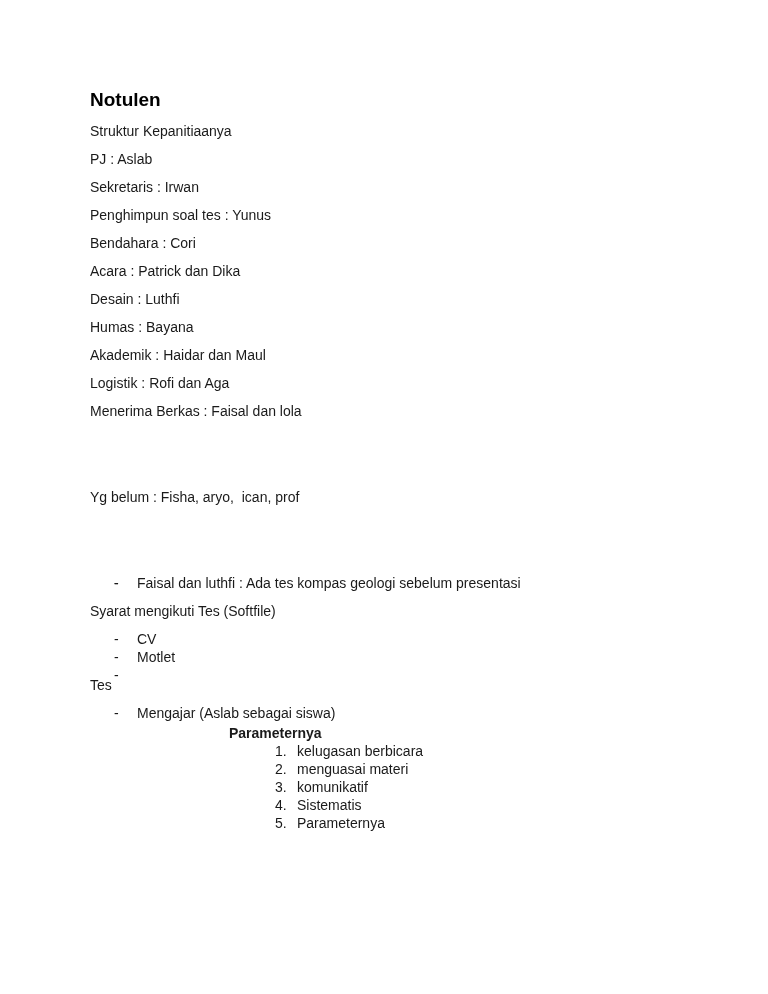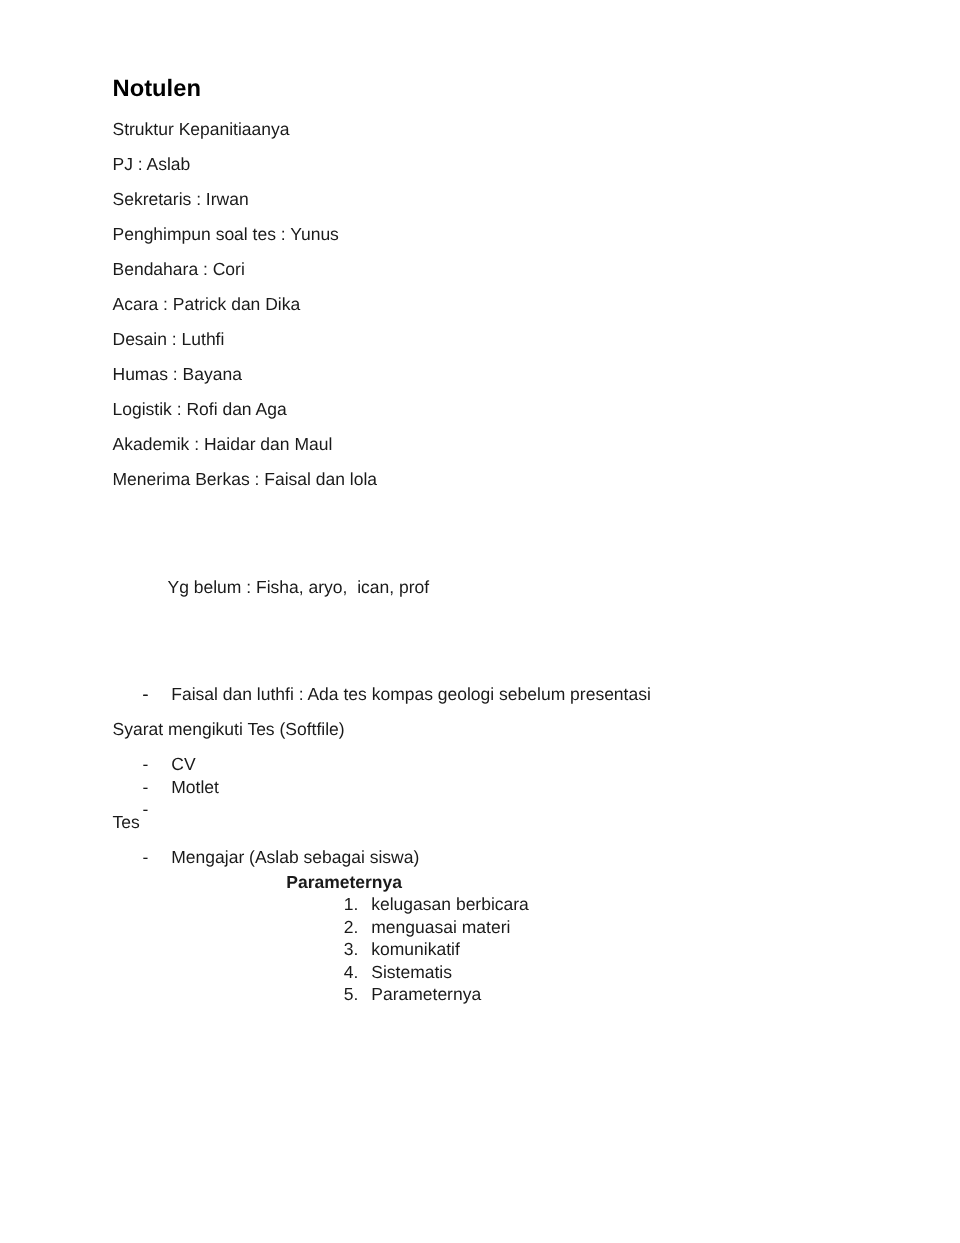--- a/index.html
+++ b/index.html
@@ -6,41 +6,40 @@
     margin: 0;
     padding: 0;
     background: #ffffff;
   }
   .page {
     position: relative;
     width: 768px;
     height: 994px;
     background: #ffffff;
     box-sizing: border-box;
-    padding: 60px 70px 40px 90px;
+    padding: 88px 70px 40px 90px;
     font-family: "Liberation Sans", "DejaVu Sans", sans-serif;
     font-size: 14px;
     line-height: 18px;
     color: #1a1a1a;
     overflow: hidden;
   }
   .doc-title {
     font-size: 19px;
     line-height: 24px;
     font-weight: bold;
     color: #000000;
     margin: 0 0 10px 0;
   }
   .para {
     margin: 0 0 10px 0;
   }
   .pending-line {
     margin-top: 68px;
     white-space: pre-wrap;
-    margin-left: 44px;
   }
   .dash-list {
     list-style: none;
     margin: 0 0 10px 0;
     padding: 0;
   }
   .dash-list.suggestions {
     margin-top: 68px;
   }
   .dash-list li {
@@ -82,22 +81,22 @@
 
   <p class="para">Struktur Kepanitiaanya</p>
 
   <p class="para">PJ : Aslab</p>
   <p class="para">Sekretaris : Irwan</p>
   <p class="para">Penghimpun soal tes : Yunus</p>
   <p class="para">Bendahara : Cori</p>
   <p class="para">Acara : Patrick dan Dika</p>
   <p class="para">Desain : Luthfi</p>
   <p class="para">Humas : Bayana</p>
+  <p class="para">Akademik : Haidar dan Maul</p>
   <p class="para">Logistik : Rofi dan Aga</p>
-  <p class="para">Akademik : Haidar dan Maul</p>
   <p class="para">Menerima Berkas : Faisal dan lola</p>
 
   <p class="para pending-line">Yg belum : Fisha, aryo,  ican, prof</p>
 
   <ul class="dash-list suggestions">
     <li>
       <span class="dash-marker">-</span>
     </li>
     <li>
       <span class="dash-marker">-</span>

